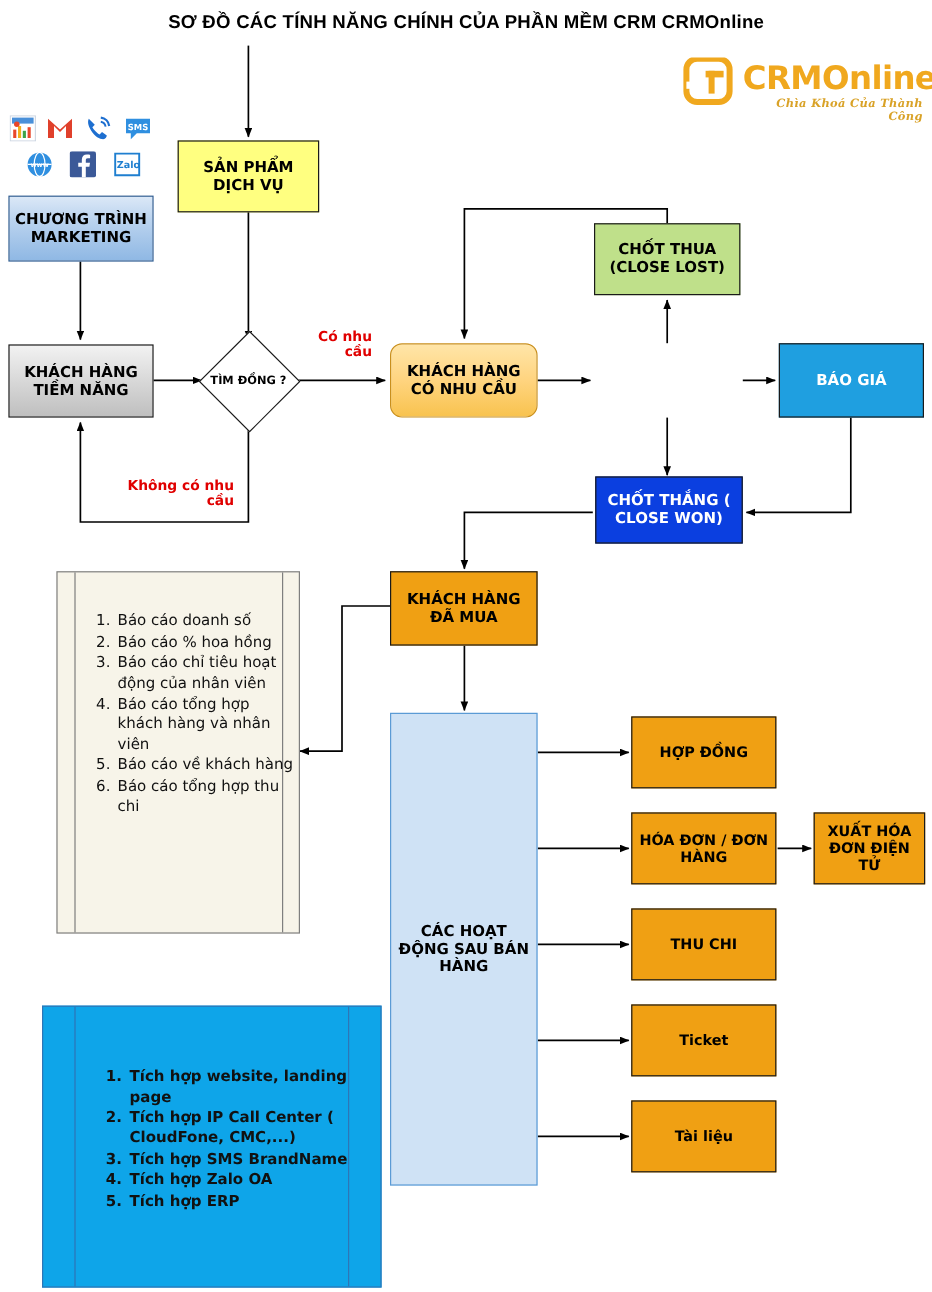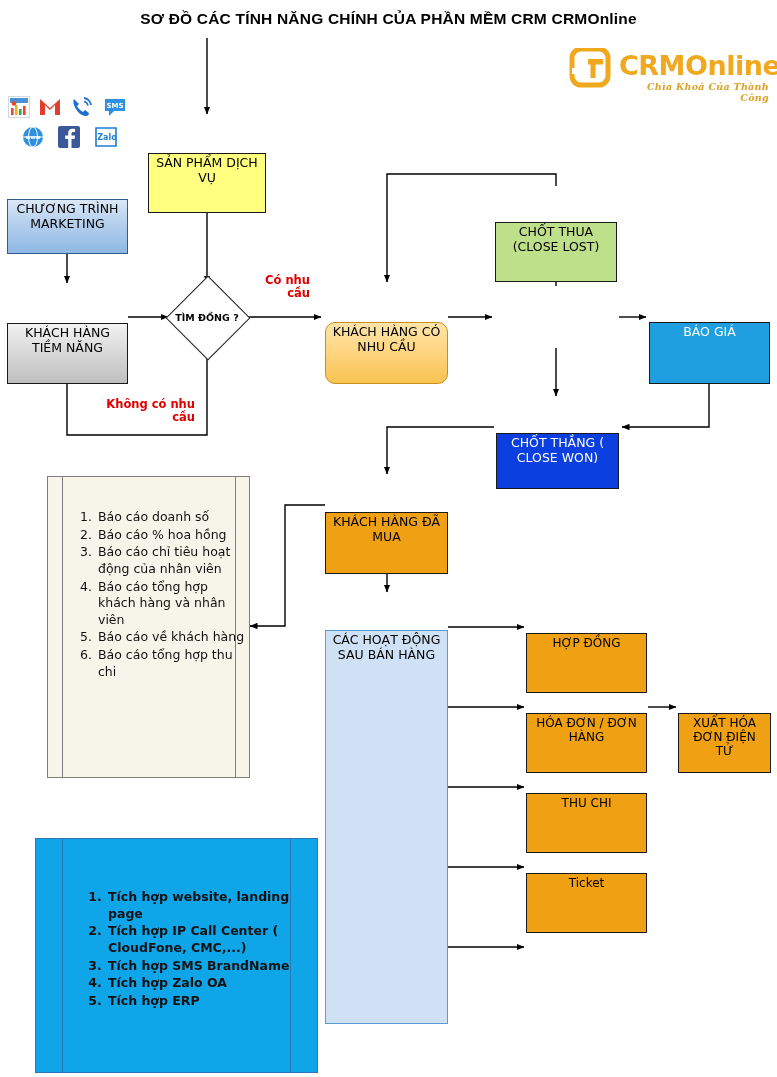--- a/index.html
+++ b/index.html
@@ -10,26 +10,25 @@
   .abs{position:absolute;box-sizing:border-box;}
 
   .title{
     left:0;top:10px;width:777px;text-align:center;
     font-family:"Liberation Sans", sans-serif;
     font-size:15.5px;font-weight:bold;color:#000;letter-spacing:.2px;
   }
 
   
   .box{
-    display:flex;align-items:flex-start;justify-content:center;text-align:center;
-    font-family:"DejaVu Sans", sans-serif;
-    font-weight:normal;line-height:1.18;
+    display:flex;align-items:center;justify-content:center;text-align:center;
+    font-family:"DejaVu Sans", sans-serif;
+    font-weight:bold;line-height:1.18;
     border:1px solid #1a1a1a;
     padding:2px 4px;
-    margin-top:36px;
   }
   .box span{display:block;width:100%;}
 
   .b-yellow{background:#ffff80;color:#000;font-size:12.5px;}
   .b-gradient{background:linear-gradient(180deg,#dbe8f7 0%,#bcd4ef 35%,#8fb8e4 100%);
               color:#000;font-size:12.5px;border-color:#2f5d91;}
   .b-gray{background:linear-gradient(180deg,#f2f2f2 0%,#d9d9d9 48%,#bfbfbf 100%);
           color:#000;font-size:12.5px;}
   .b-amber{background:linear-gradient(180deg,#ffe099 0%,#ffd480 45%,#f9c council 100%);
            color:#000;font-size:12.5px;border-radius:10px;}
@@ -275,20 +274,23 @@
   </div>
 
   <div class="abs box b-orange" style="left:526px;top:757px;width:121px;height:60px;">
     <span>THU CHI</span>
   </div>
 
   <div class="abs box b-orange" style="left:526px;top:837px;width:121px;height:60px;">
     <span>Ticket</span>
   </div>
 
+  <div class="abs box b-orange" style="left:526px;top:917px;width:121px;height:60px;">
+    <span>Tài liệu</span>
+  </div>
 
   <div class="abs panel panel-cream" style="left:47px;top:476px;width:203px;height:302px;">
     <div class="vline" style="left:14px;"></div>
     <div class="vline" style="left:187px;"></div>
     <ol class="lst" style="position:absolute;left:26px;top:32px;width:150px;">
       <li>Báo cáo doanh số</li>
       <li>Báo cáo % hoa hồng</li>
       <li>Báo cáo chỉ tiêu hoạt động của nhân viên</li>
       <li>Báo cáo tổng hợp khách hàng và nhân viên</li>
       <li>Báo cáo về khách hàng</li>

